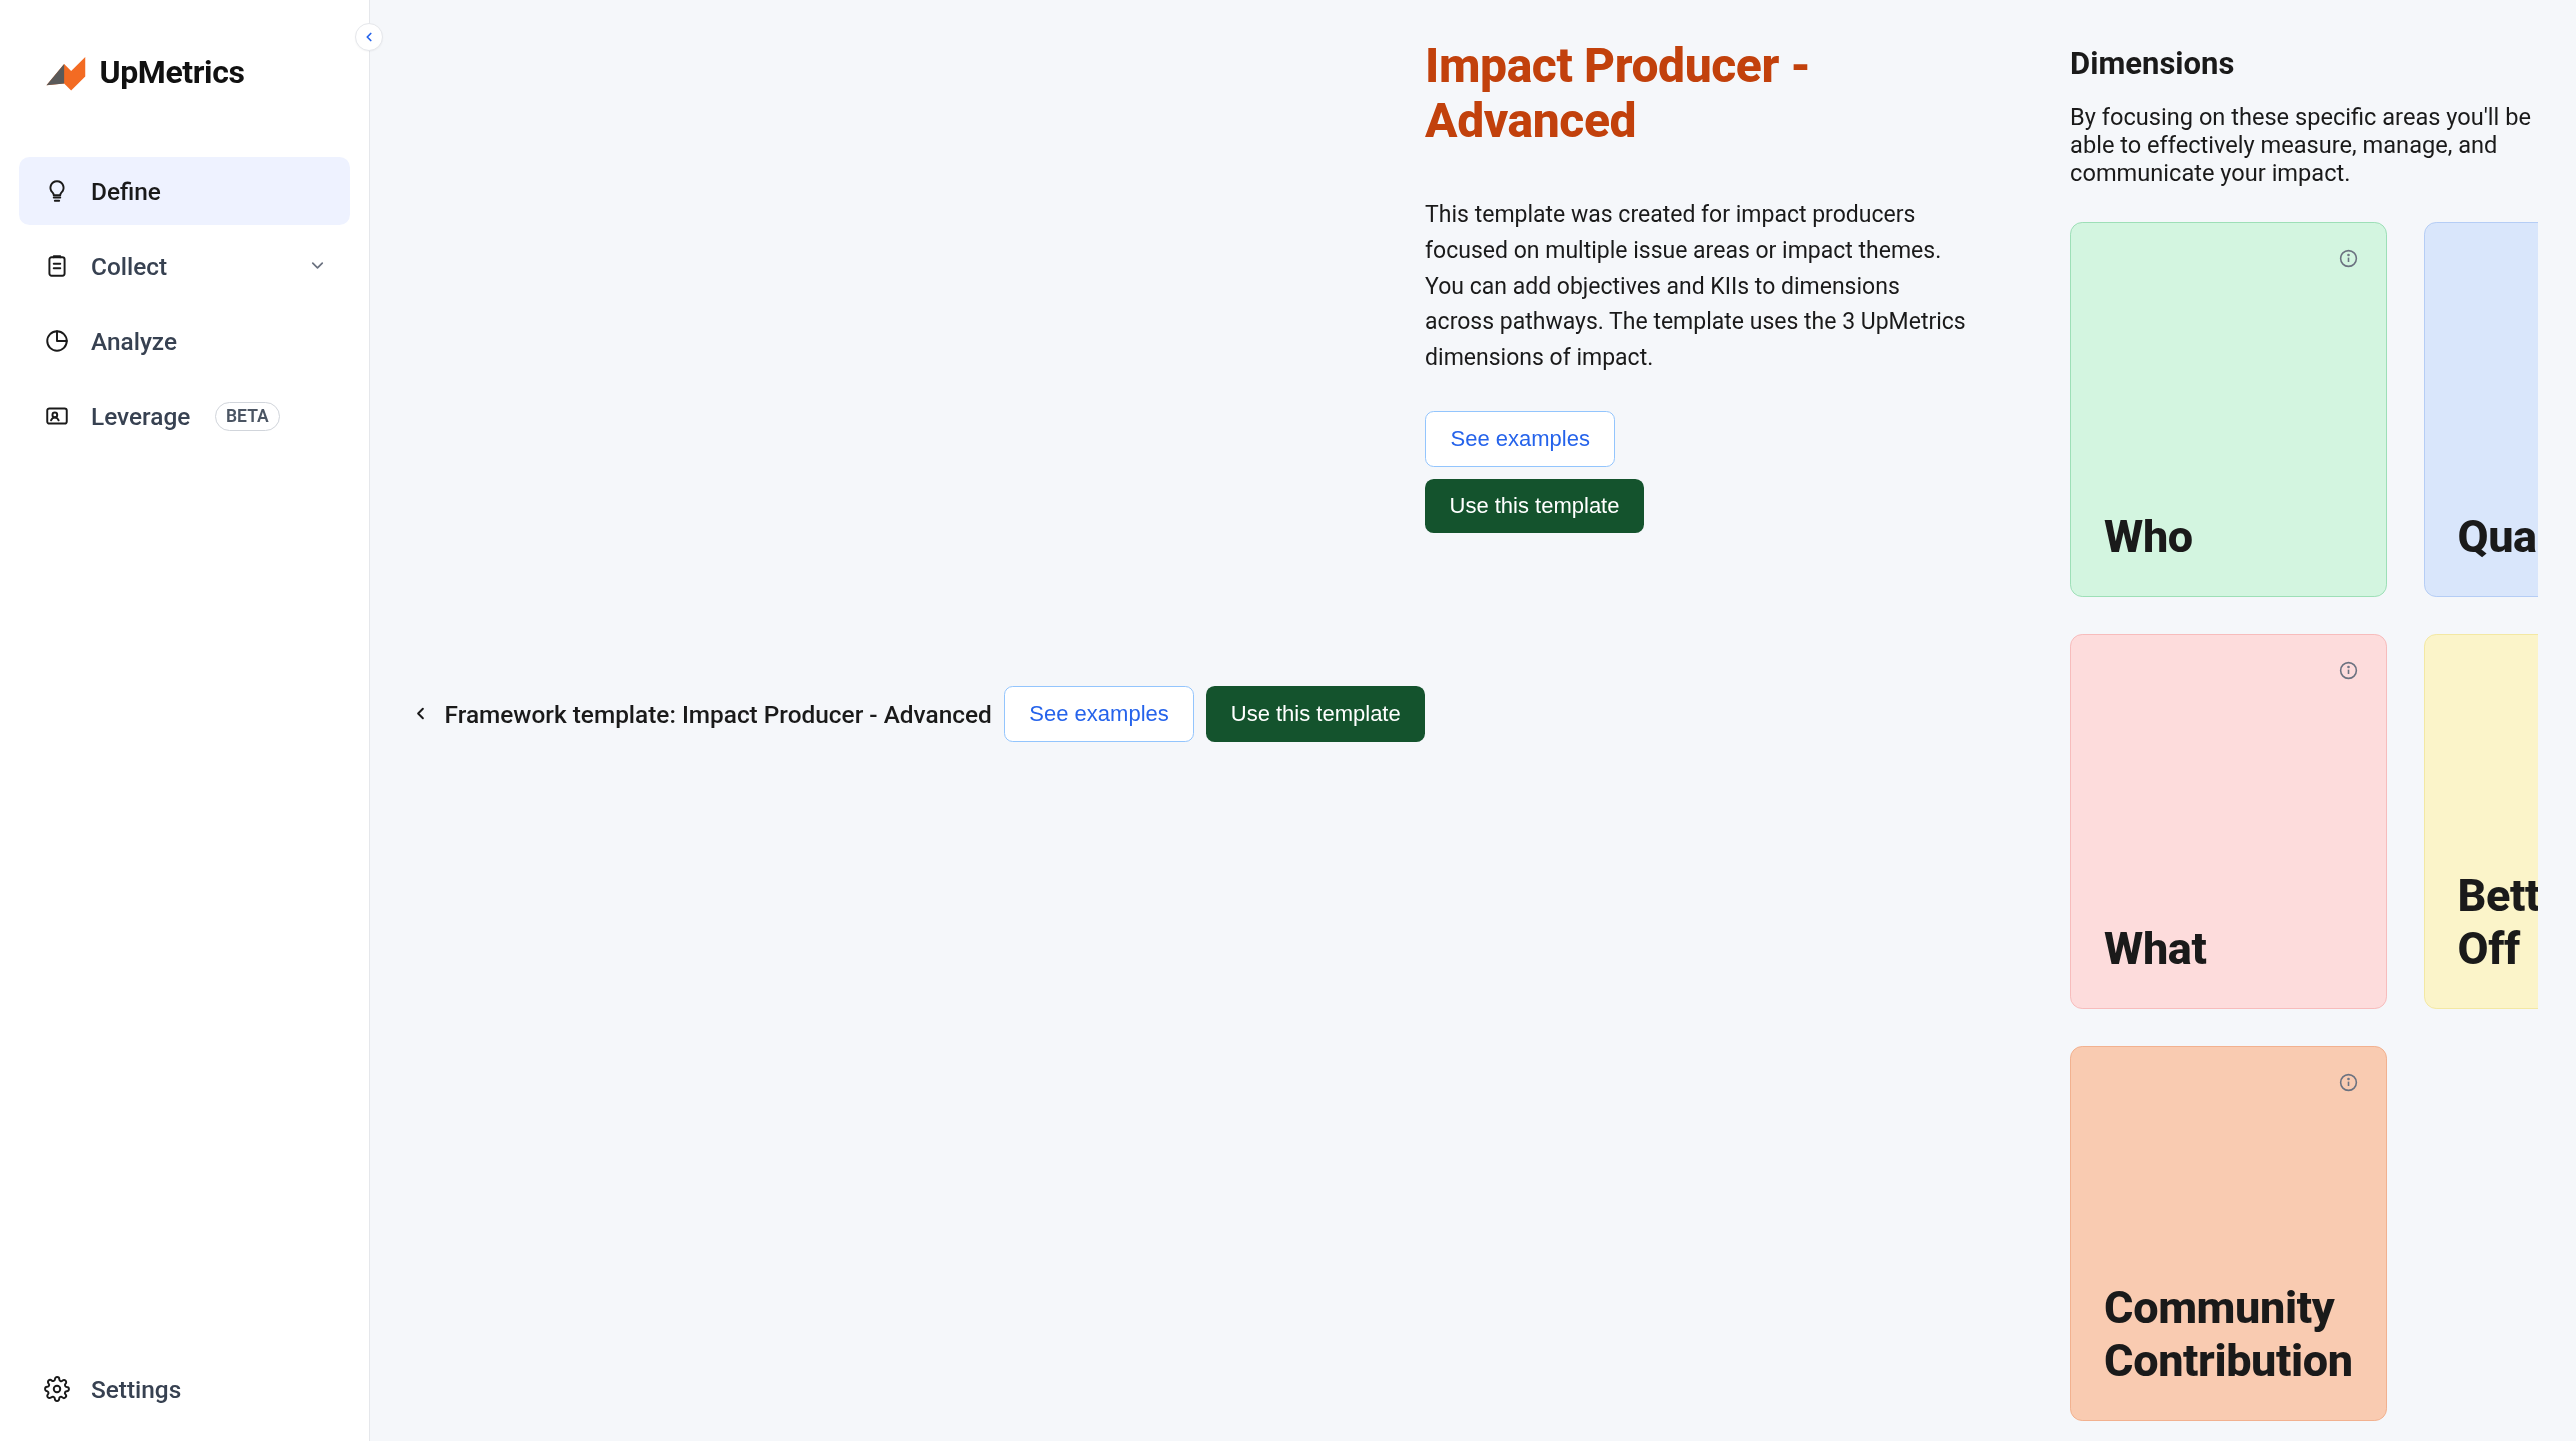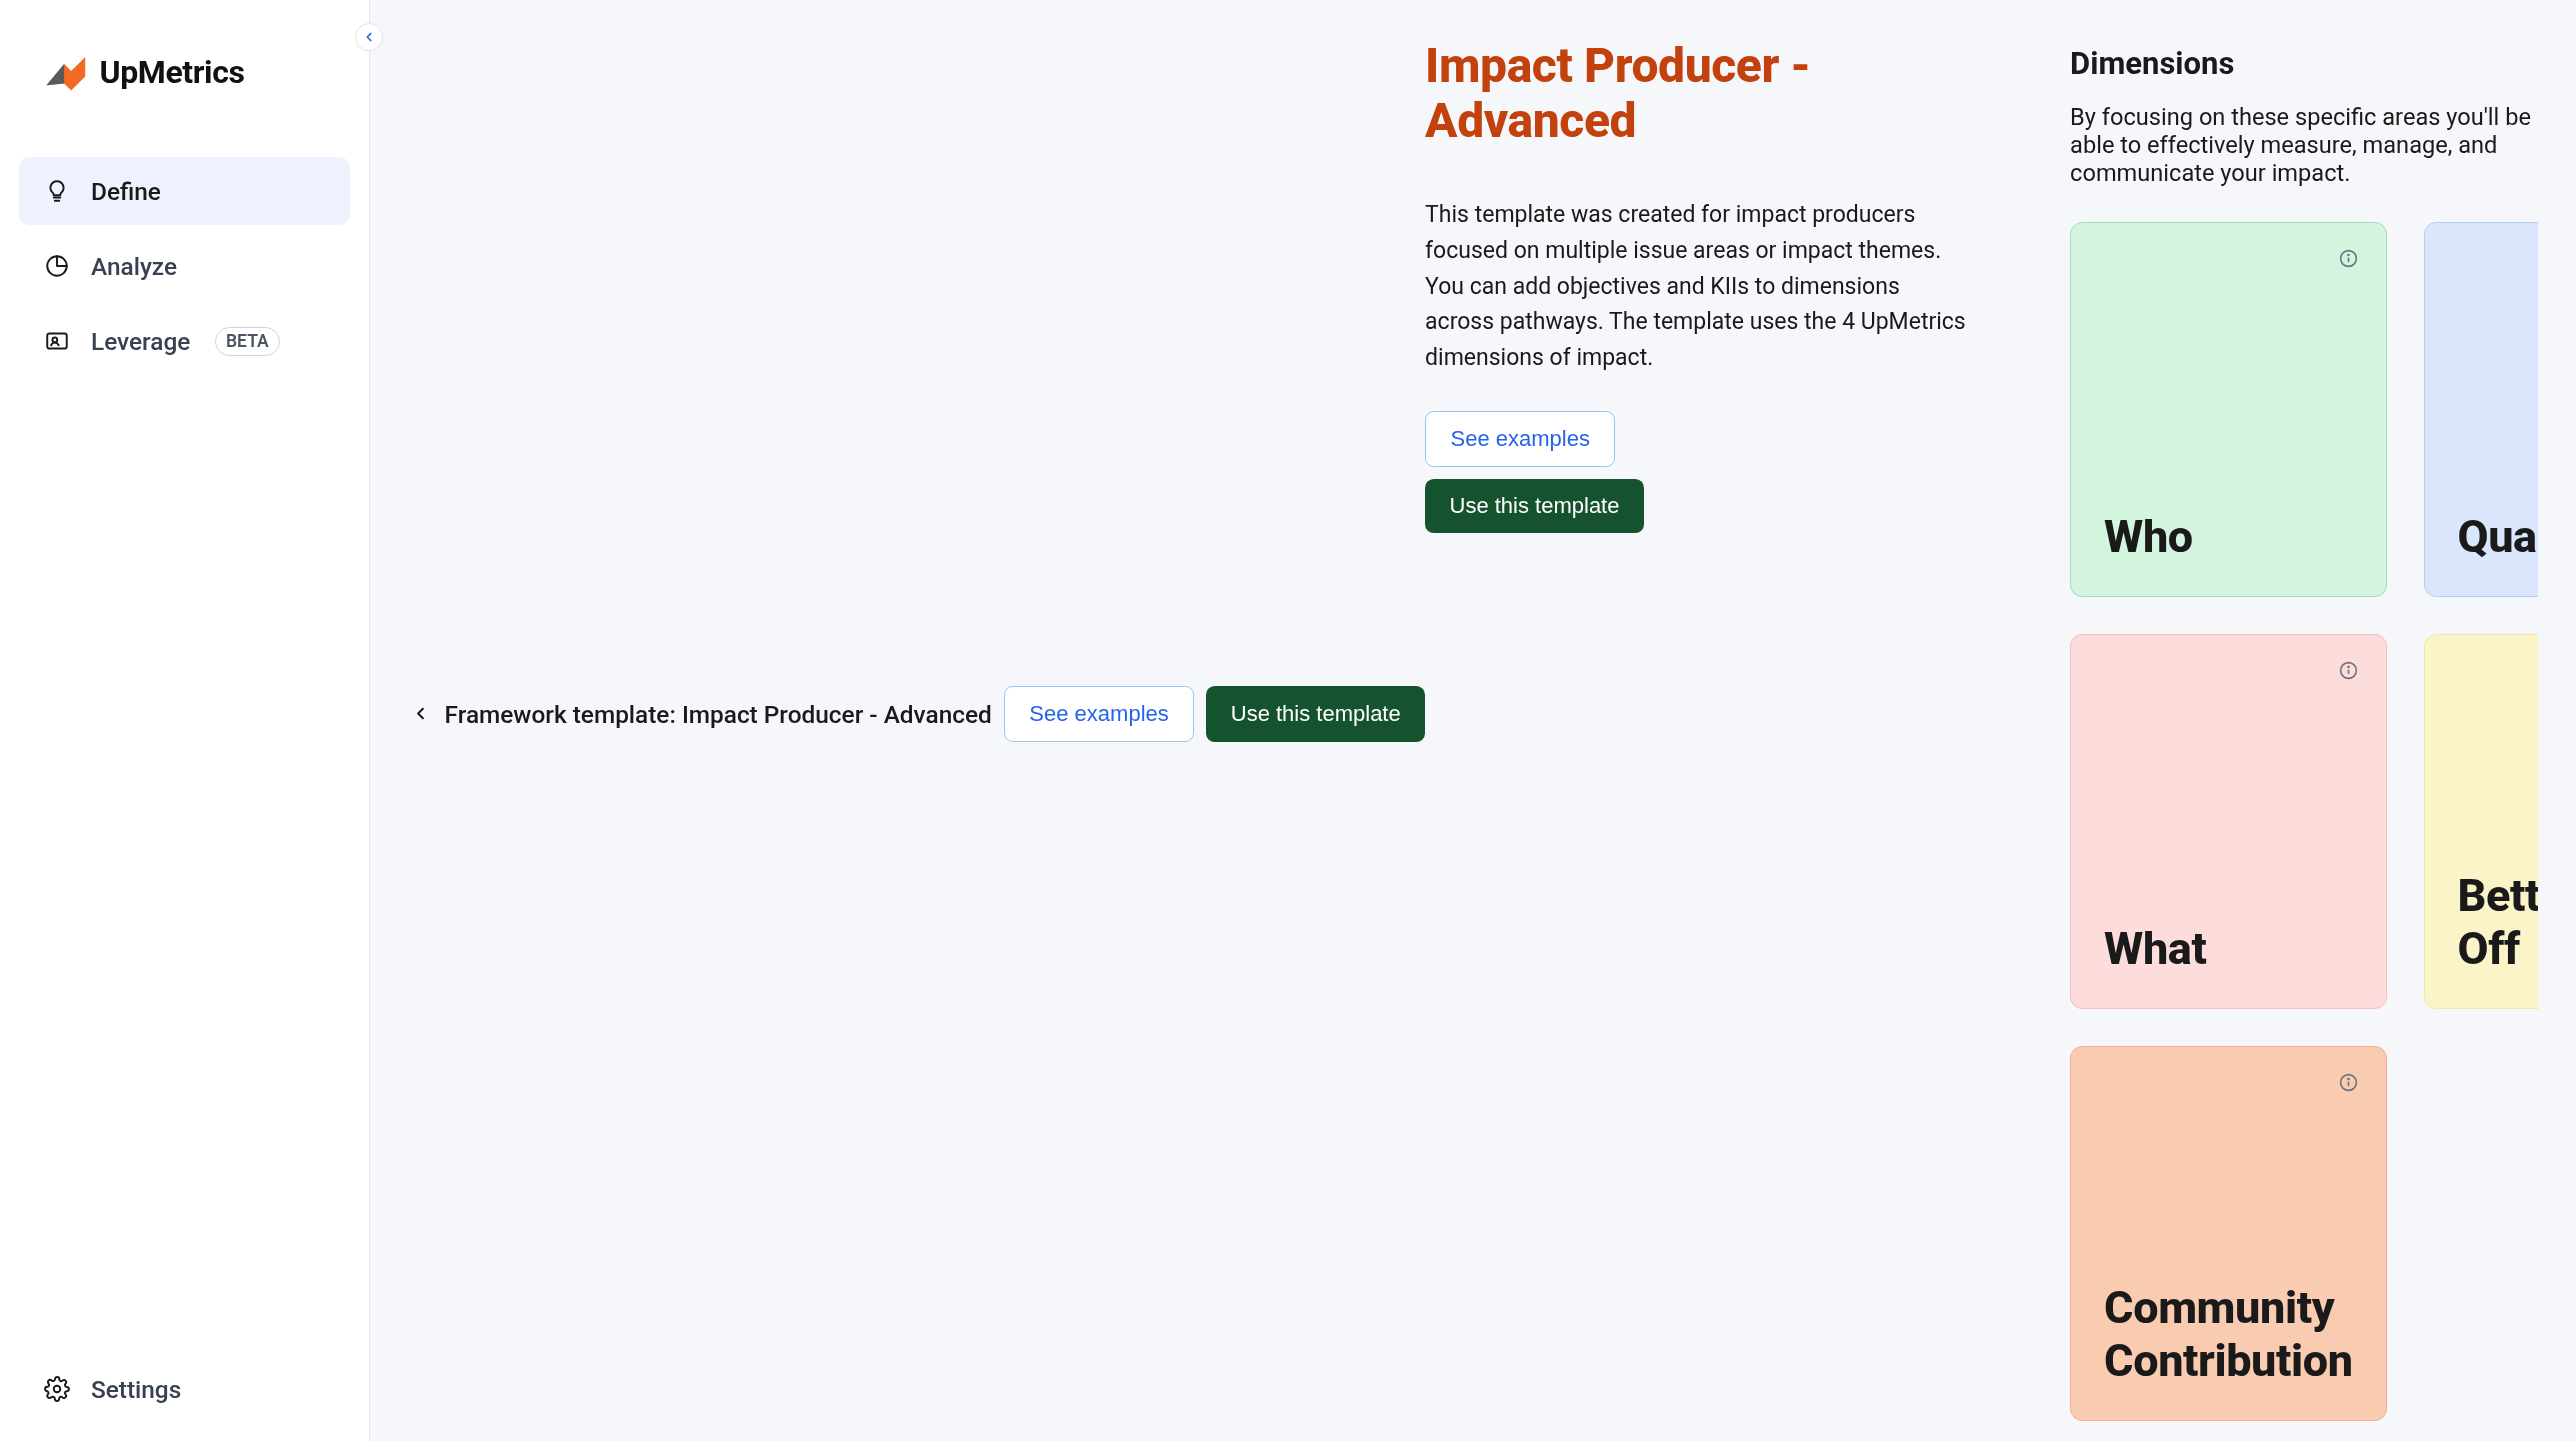--- a/index.html
+++ b/index.html
@@ -277,20 +277,36 @@
               <path d="M9 18h6"></path>
               <path d="M10 21h4"></path>
               <path d="M12 3a6 6 0 0 0-4 10.5c.6.6 1 1.4 1 2.5h6c0-1.1.4-1.9 1-2.5A6 6 0 0 0 12 3z"></path>
             </svg>
         </span>
         <span>Define</span>
       </div>
       <div class="nav-item">
         <span class="nav-icon">
           <svg width="26" height="26" viewBox="0 0 24 24" fill="none" stroke="#1a1a1a" stroke-width="1.8" stroke-linecap="round" stroke-linejoin="round">
+              <rect x="5" y="4" width="14" height="17" rx="2"></rect>
+              <path d="M9 4V3h6v1"></path>
+              <line x1="9" y1="10" x2="15" y2="10"></line>
+              <line x1="9" y1="14" x2="15" y2="14"></line>
+            </svg>
+        </span>
+        <span>Collect</span>
+        <span class="chevron">
+          <svg width="19" height="19" viewBox="0 0 24 24" fill="none" stroke="#6b7280" stroke-width="2.2" stroke-linecap="round" stroke-linejoin="round">
+              <polyline points="6 9 12 15 18 9"></polyline>
+            </svg>
+        </span>
+      </div>
+      <div class="nav-item">
+        <span class="nav-icon">
+          <svg width="26" height="26" viewBox="0 0 24 24" fill="none" stroke="#1a1a1a" stroke-width="1.8" stroke-linecap="round" stroke-linejoin="round">
               <circle cx="12" cy="12" r="9"></circle>
               <path d="M12 3v9h9"></path>
             </svg>
         </span>
         <span>Analyze</span>
       </div>
       <div class="nav-item">
         <span class="nav-icon">
           <svg width="26" height="26" viewBox="0 0 24 24" fill="none" stroke="#1a1a1a" stroke-width="1.8" stroke-linecap="round" stroke-linejoin="round">
               <rect x="3" y="5" width="18" height="14" rx="2"></rect>
@@ -324,21 +340,21 @@
       <span class="breadcrumb">Framework template: Impact Producer - Advanced</span>
       <div class="top-buttons">
         <button class="btn btn-outline">See examples</button>
         <button class="btn btn-primary">Use this template</button>
       </div>
     </div>
 
     <div class="content">
       <div class="left-col">
         <h1 class="page-title">Impact Producer - Advanced</h1>
-        <p class="page-desc">This template was created for impact producers focused on multiple issue areas or impact themes. You can add objectives and KIIs to dimensions across pathways. The template uses the 4 UpMetrics dimensions of impact.</p>
+        <p class="page-desc">This template was created for impact producers focused on multiple issue areas or impact themes. You can add objectives and KIIs to dimensions across pathways. The template uses the 3 UpMetrics dimensions of impact.</p>
         <div class="left-buttons">
           <button class="btn btn-outline">See examples</button>
           <button class="btn btn-primary">Use this template</button>
         </div>
       </div>
 
       <div class="right-col">
         <h2 class="section-title">Dimensions</h2>
         <p class="section-desc">By focusing on these specific areas you'll be able to effectively measure, manage, and communicate your impact.</p>
         <div class="cards">

